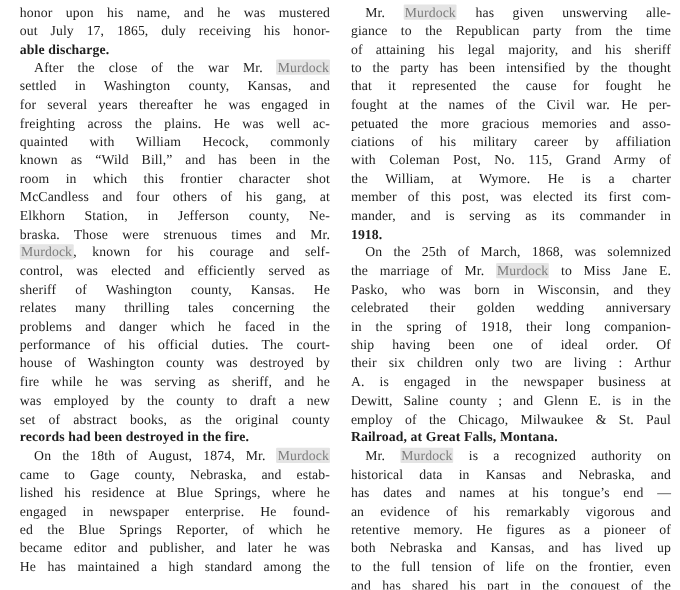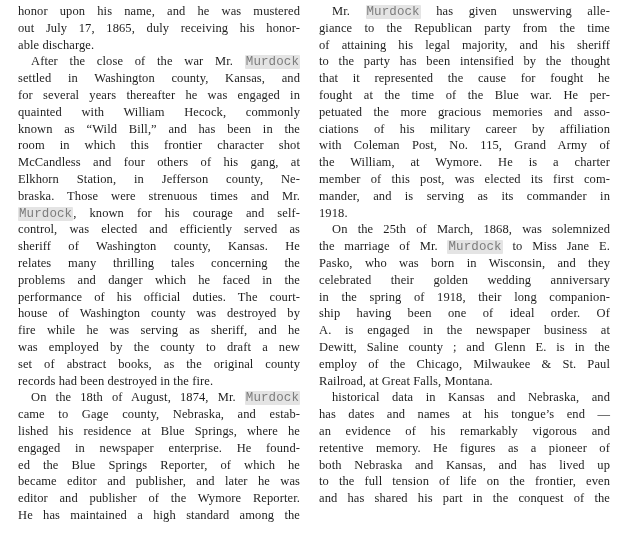--- a/index.html
+++ b/index.html
@@ -19,45 +19,45 @@
   .para { margin: 0; }
   .line {
     font-size: 12.5px;
     line-height: 16.8px;
     height: 16.8px;
     text-align: justify;
     text-align-last: justify;
     white-space: normal;
     letter-spacing: 0.1px;
   }
-  .line.last { text-align-last: left; }
+  .line.last { text-align-last: left; font-weight: bold; }
   .para.indent .line:first-child { text-indent: 13px; }
   .hl {
     background: var(--hl-bg, #e4e4e4);
     color: var(--hl-fg, #7c7c7c);
     padding: 0 1px;
     border-radius: 1px;
-    font-family: Liberation Mono, monospace;
   }
   .it { }
 </style>
 </head>
 <body style="background: rgb(255, 255, 255); color: rgb(29, 29, 29);">
 
 <div class="page">
   <div class="col col-left">
       <div class="para">
         <div class="line">honor upon his name, and he was mustered</div>
         <div class="line">out July 17, 1865, duly receiving his honor-</div>
         <div class="line last">able discharge.</div>
       </div>
       <div class="para indent">
         <div class="line">After the close of the war Mr. <span class="hl">Murdock</span></div>
         <div class="line">settled in Washington county, Kansas, and</div>
         <div class="line">for several years thereafter he was engaged in</div>
+        <div class="line">freighting across the plains. He was well ac-</div>
         <div class="line">quainted with William Hecock, commonly</div>
         <div class="line">known as “Wild Bill,” and has been in the</div>
         <div class="line">room in which this frontier character shot</div>
         <div class="line">McCandless and four others of his gang, at</div>
         <div class="line">Elkhorn Station, in Jefferson county, Ne-</div>
         <div class="line">braska. Those were strenuous times and Mr.</div>
         <div class="line"><span class="hl">Murdock</span>, known for his courage and self-</div>
         <div class="line">control, was elected and efficiently served as</div>
         <div class="line">sheriff of Washington county, Kansas. He</div>
         <div class="line">relates many thrilling tales concerning the</div>
@@ -69,53 +69,54 @@
         <div class="line">set of abstract books, as the original county</div>
         <div class="line last">records had been destroyed in the fire.</div>
       </div>
       <div class="para indent">
         <div class="line">On the 18th of August, 1874, Mr. <span class="hl">Murdock</span></div>
         <div class="line">came to Gage county, Nebraska, and estab-</div>
         <div class="line">lished his residence at Blue Springs, where he</div>
         <div class="line">engaged in newspaper enterprise. He found-</div>
         <div class="line">ed the Blue Springs <span class="it">Reporter</span>, of which he</div>
         <div class="line">became editor and publisher, and later he was</div>
-        <div class="line">editor and publisher of the Wymore <span class="it">Reporter</span>.</div>
         <div class="line">He has maintained a high standard among the</div>
       </div>
     </div>
   <div class="col col-right">
       <div class="para indent">
         <div class="line">Mr. <span class="hl">Murdock</span> has given unswerving alle-</div>
         <div class="line">giance to the Republican party from the time</div>
         <div class="line">of attaining his legal majority, and his sheriff</div>
         <div class="line">to the party has been intensified by the thought</div>
         <div class="line">that it represented the cause for fought he</div>
-        <div class="line">fought at the time of the Blue war. He per-</div>
+        <div class="line">fought at the names of the Civil war. He per-</div>
         <div class="line">petuated the more gracious memories and asso-</div>
         <div class="line">ciations of his military career by affiliation</div>
         <div class="line">with Coleman Post, No. 115, Grand Army of</div>
         <div class="line">the William, at Wymore. He is a charter</div>
         <div class="line">member of this post, was elected its first com-</div>
         <div class="line">mander, and is serving as its commander in</div>
         <div class="line last">1918.</div>
       </div>
       <div class="para indent">
         <div class="line">On the 25th of March, 1868, was solemnized</div>
         <div class="line">the marriage of Mr. <span class="hl">Murdock</span> to Miss Jane E.</div>
         <div class="line">Pasko, who was born in Wisconsin, and they</div>
         <div class="line">celebrated their golden wedding anniversary</div>
         <div class="line">in the spring of 1918, their long companion-</div>
         <div class="line">ship having been one of ideal order. Of</div>
+        <div class="line">their six children only two are living : Arthur</div>
         <div class="line">A. is engaged in the newspaper business at</div>
         <div class="line">Dewitt, Saline county ; and Glenn E. is in the</div>
         <div class="line">employ of the Chicago, Milwaukee &amp; St. Paul</div>
         <div class="line last">Railroad, at Great Falls, Montana.</div>
       </div>
       <div class="para indent">
+        <div class="line">Mr. <span class="hl">Murdock</span> is a recognized authority on</div>
         <div class="line">historical data in Kansas and Nebraska, and</div>
         <div class="line">has dates and names at his tongue’s end —</div>
         <div class="line">an evidence of his remarkably vigorous and</div>
         <div class="line">retentive memory. He figures as a pioneer of</div>
         <div class="line">both Nebraska and Kansas, and has lived up</div>
         <div class="line">to the full tension of life on the frontier, even</div>
         <div class="line">and has shared his part in the conquest of the</div>
       </div>
     </div>
 </div>

